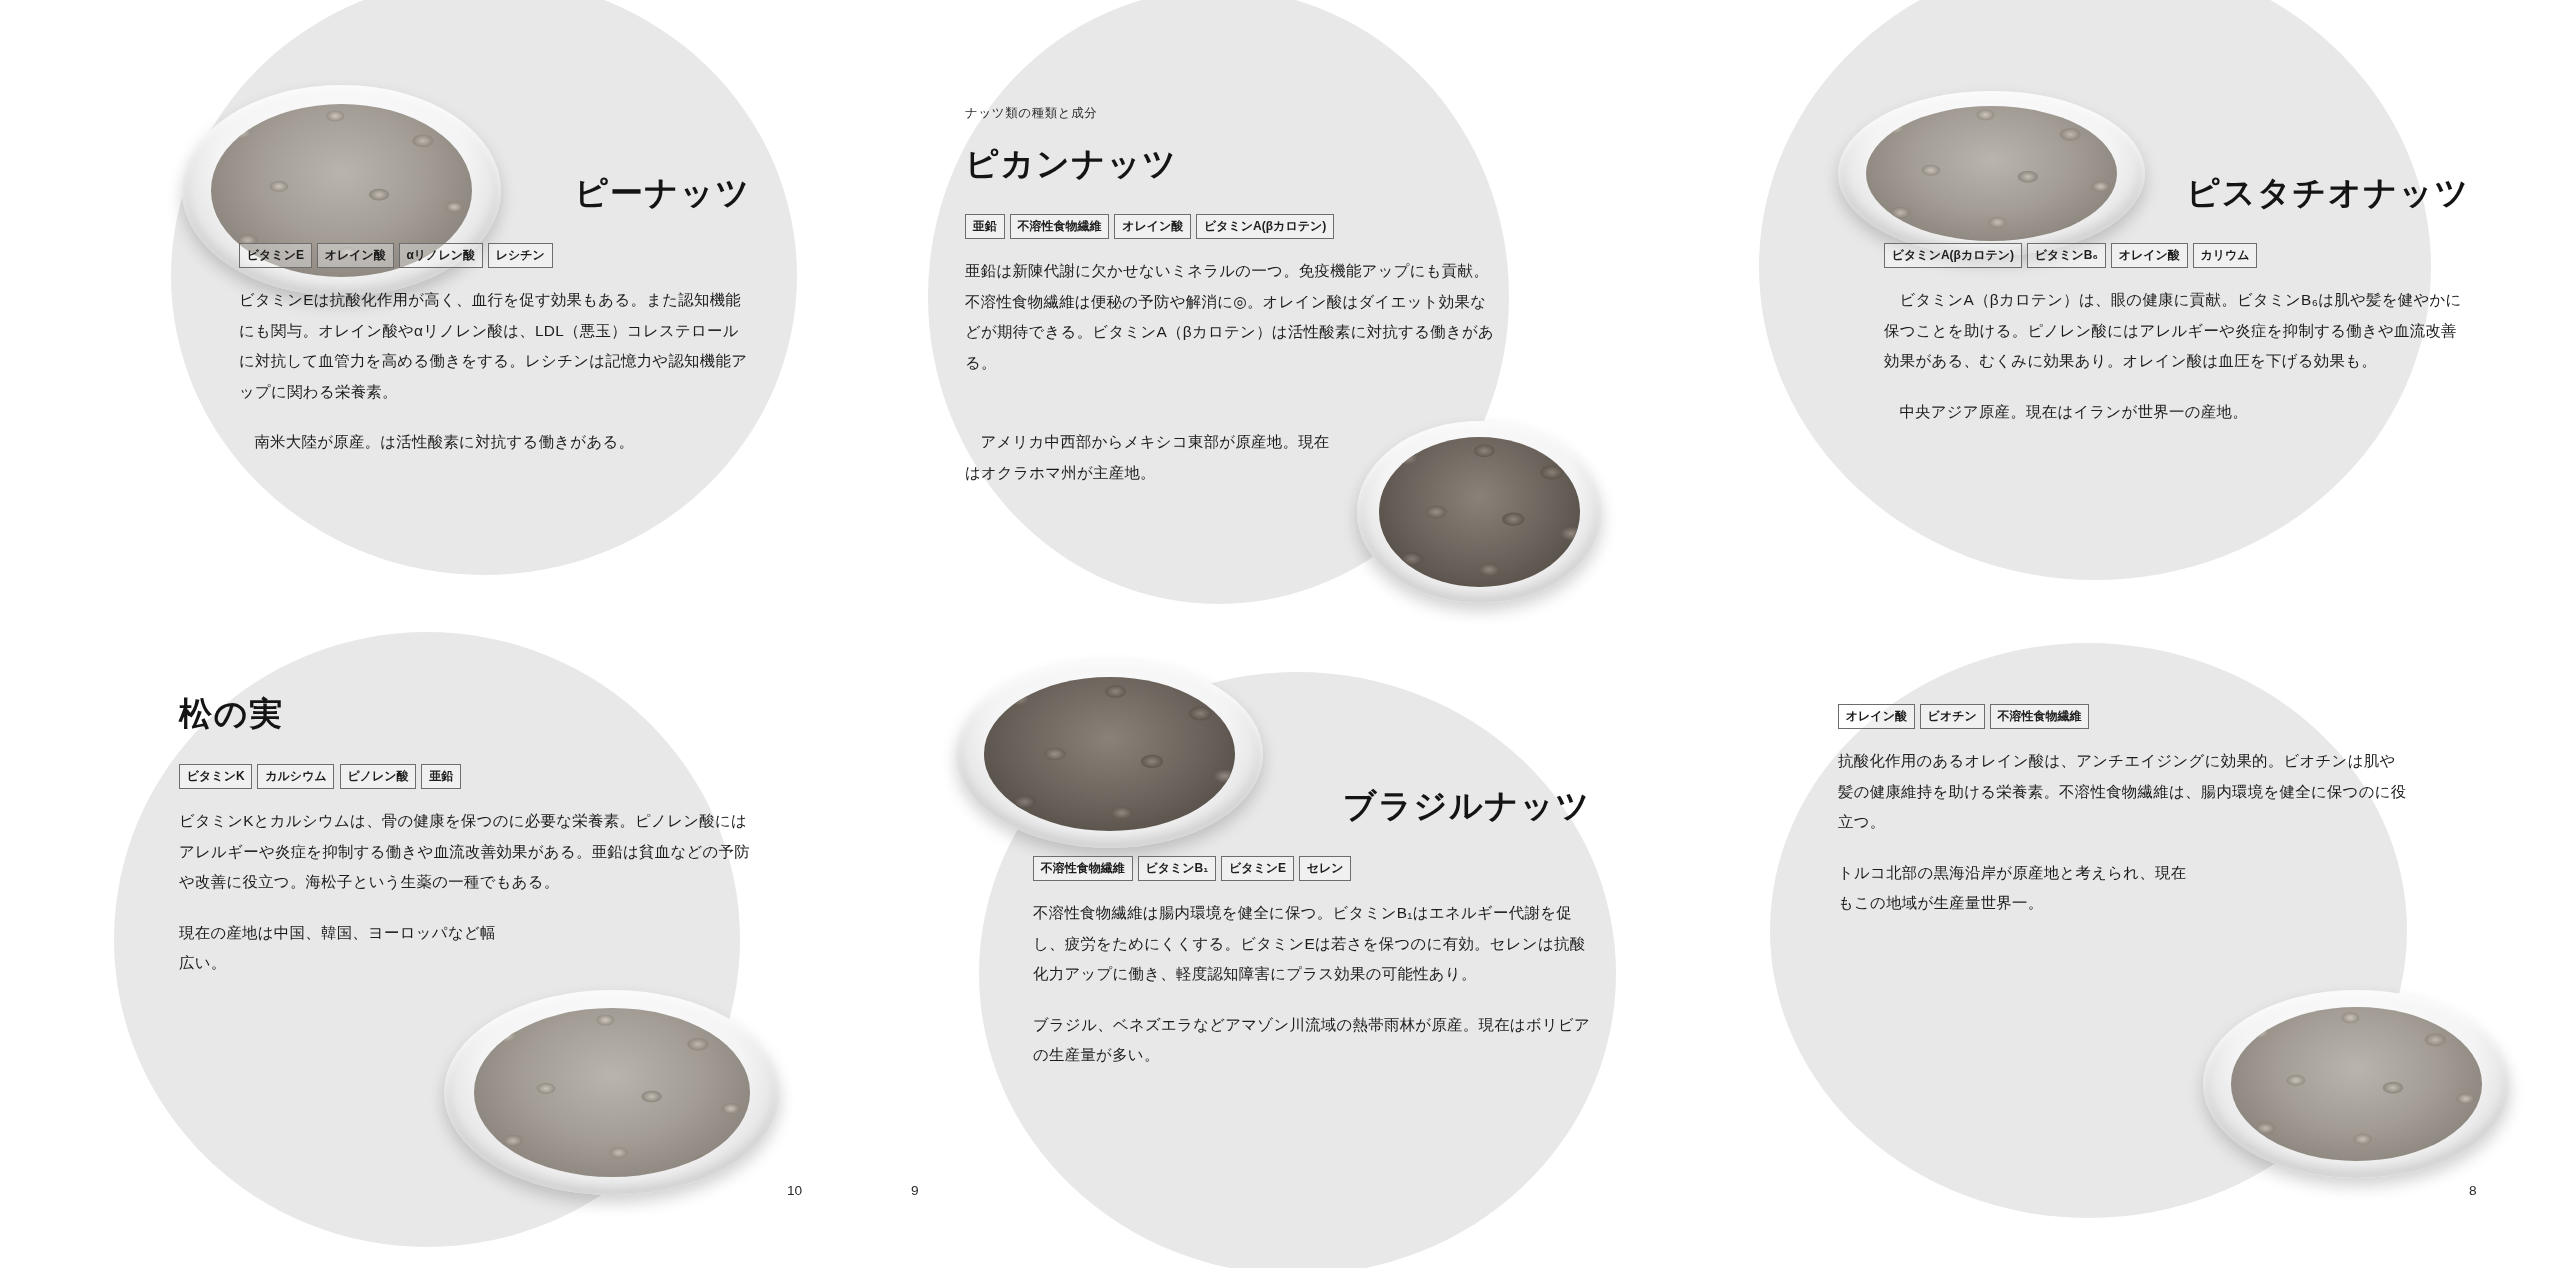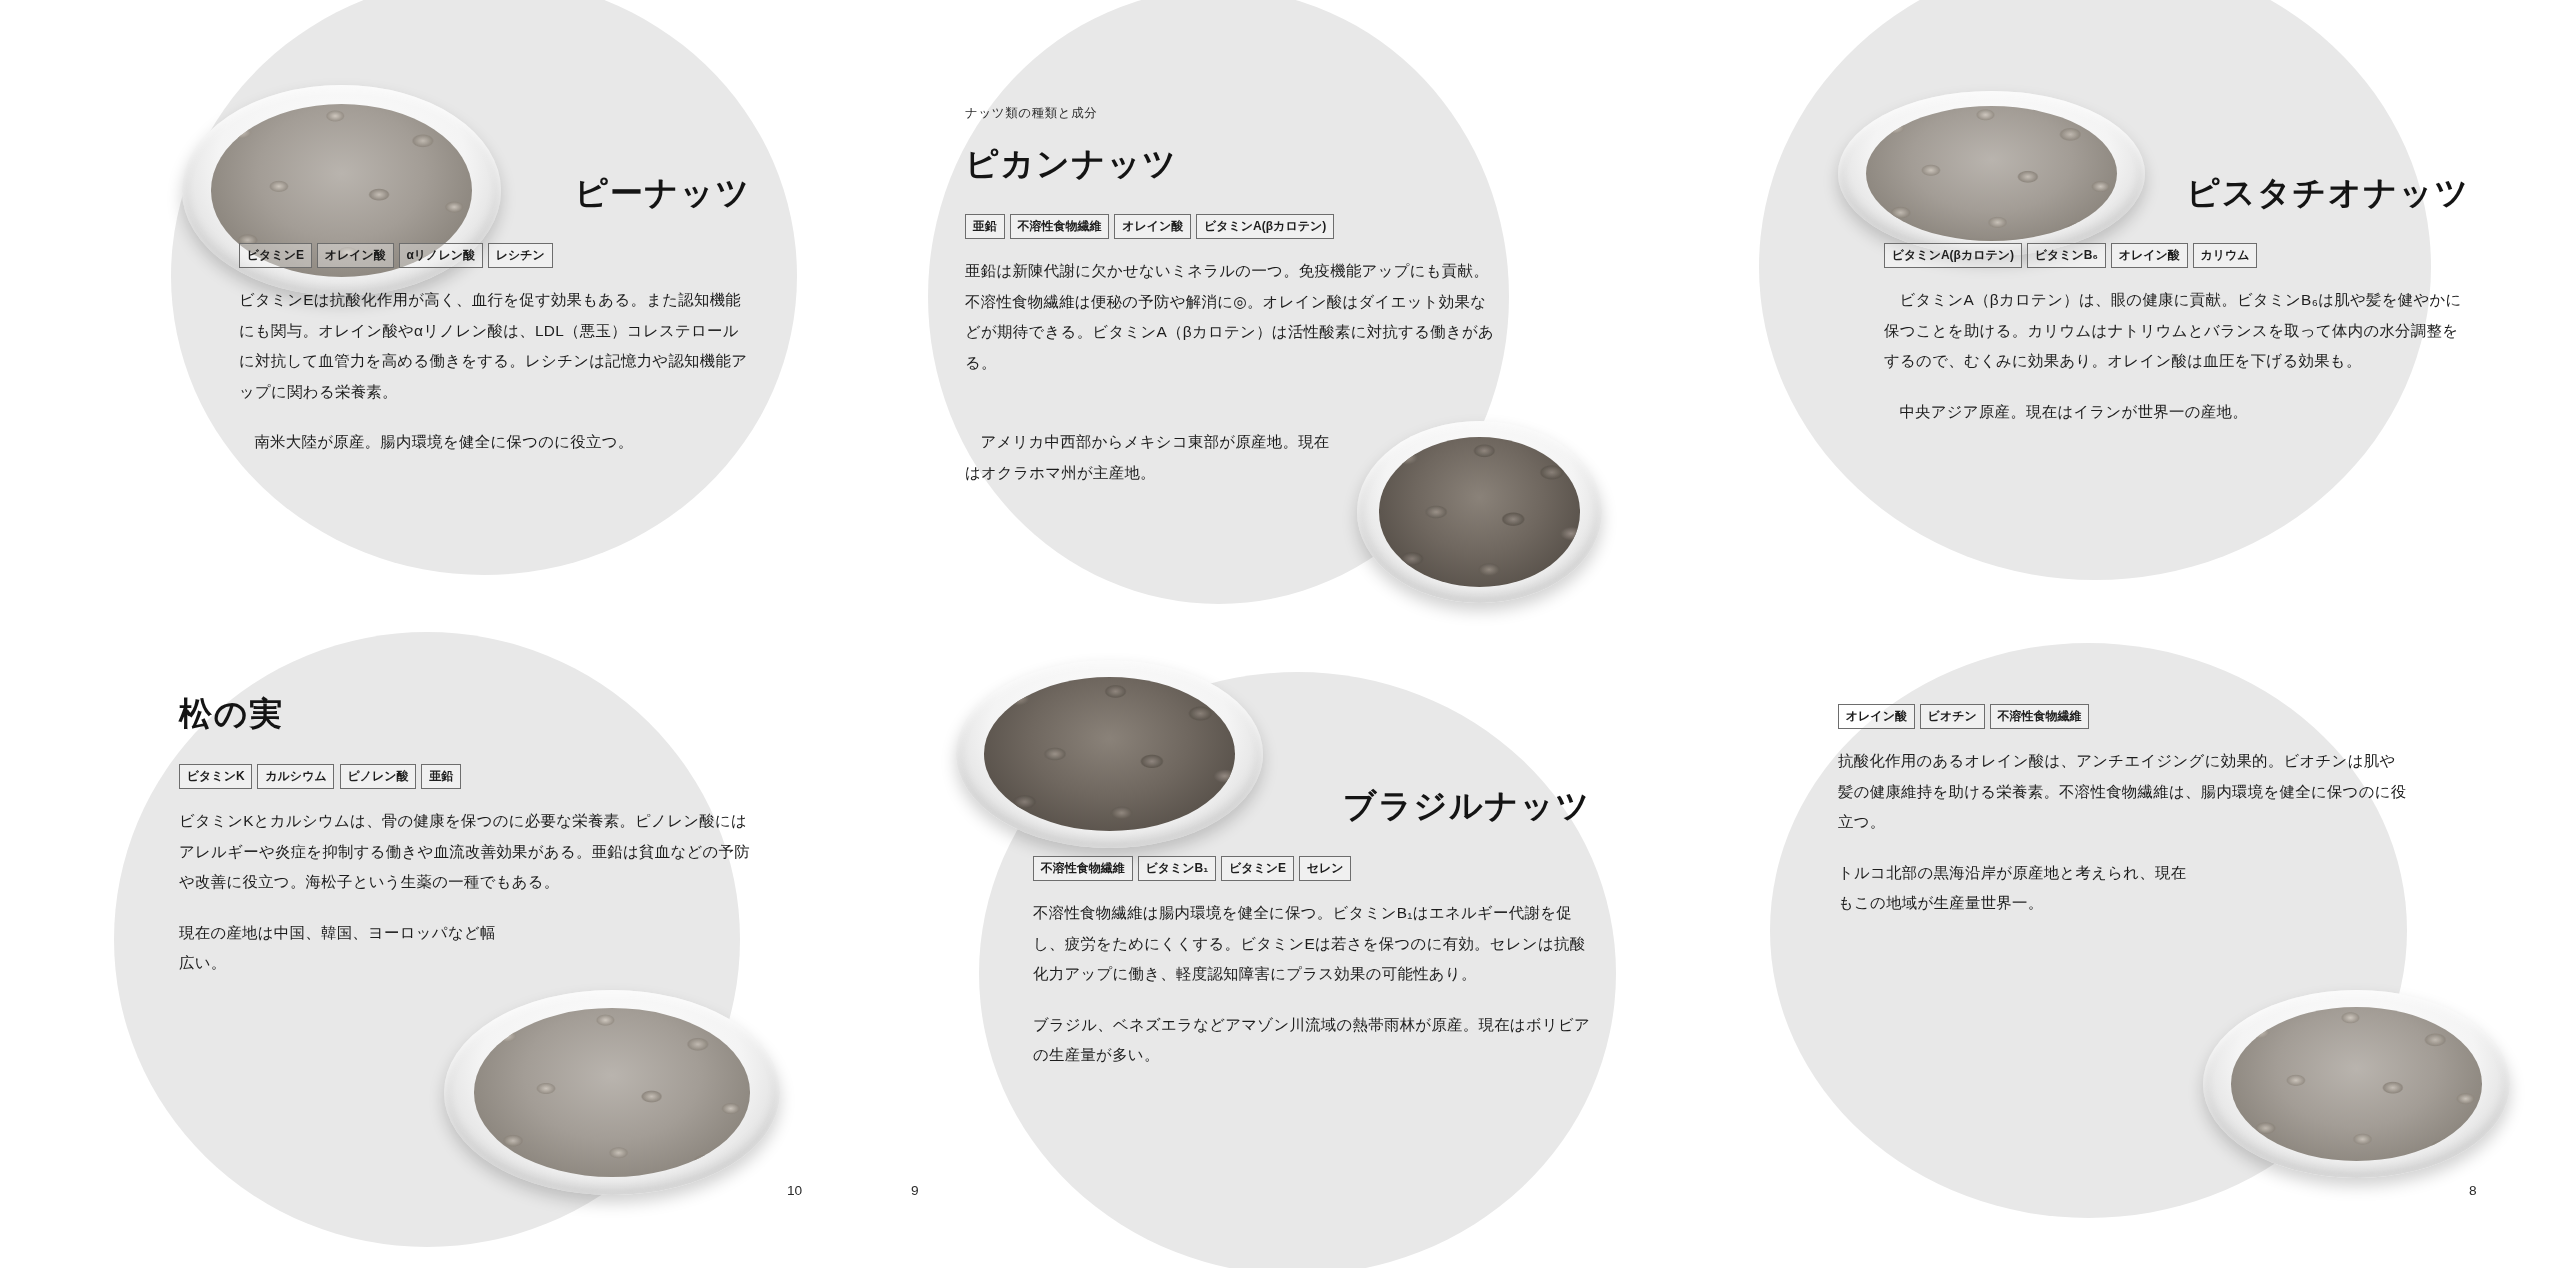--- a/index.html
+++ b/index.html
@@ -217,21 +217,21 @@
 
   <div class="card" style="left:239px; top:171px; width:512px;">
     <h2 class="title right">ピーナッツ</h2>
     <div class="tags right">
       <span class="tag">ビタミンE</span>
       <span class="tag">オレイン酸</span>
       <span class="tag">αリノレン酸</span>
       <span class="tag">レシチン</span>
     </div>
     <p class="body">ビタミンEは抗酸化作用が高く、血行を促す効果もある。また認知機能にも関与。オレイン酸やαリノレン酸は、LDL（悪玉）コレステロールに対抗して血管力を高める働きをする。レシチンは記憶力や認知機能アップに関わる栄養素。</p>
-    <p class="body indent">南米大陸が原産。腸内環境を健全に保つのに役立つ。</p>
+    <p class="body indent">南米大陸が原産。は活性酸素に対抗する働きがある。</p>
   </div>
 
   <div class="card" style="left:965px; top:142px; width:569px;">
     <h2 class="title">ピカンナッツ</h2>
     <div class="tags">
       <span class="tag">亜鉛</span>
       <span class="tag">不溶性食物繊維</span>
       <span class="tag">オレイン酸</span>
       <span class="tag">ビタミンA(βカロテン)</span>
     </div>
@@ -240,21 +240,21 @@
   </div>
 
   <div class="card" style="left:1884px; top:171px; width:586px;">
     <h2 class="title right">ピスタチオナッツ</h2>
     <div class="tags right">
       <span class="tag">ビタミンA(βカロテン)</span>
       <span class="tag">ビタミンB₆</span>
       <span class="tag">オレイン酸</span>
       <span class="tag">カリウム</span>
     </div>
-    <p class="body indent">ビタミンA（βカロテン）は、眼の健康に貢献。ビタミンB₆は肌や髪を健やかに保つことを助ける。カリウムはナトリウムとバランスを取って体内の水分調整をするので、むくみに効果あり。オレイン酸は血圧を下げる効果も。</p>
+    <p class="body indent">ビタミンA（βカロテン）は、眼の健康に貢献。ビタミンB₆は肌や髪を健やかに保つことを助ける。ピノレン酸にはアレルギーや炎症を抑制する働きや血流改善効果がある、むくみに効果あり。オレイン酸は血圧を下げる効果も。</p>
     <p class="body indent">中央アジア原産。現在はイランが世界一の産地。</p>
   </div>
 
   <div class="card" style="left:179px; top:692px; width:575px;">
     <h2 class="title">松の実</h2>
     <div class="tags">
       <span class="tag">ビタミンK</span>
       <span class="tag">カルシウム</span>
       <span class="tag">ピノレン酸</span>
       <span class="tag">亜鉛</span>

